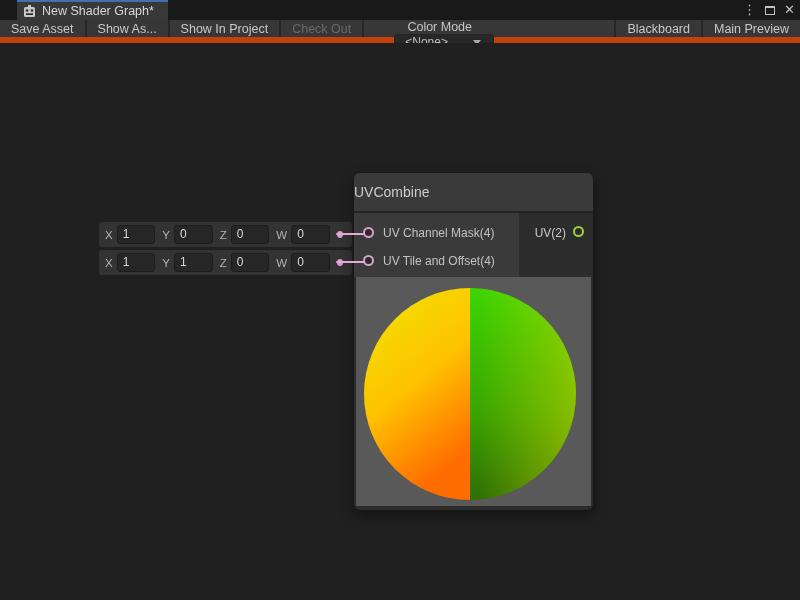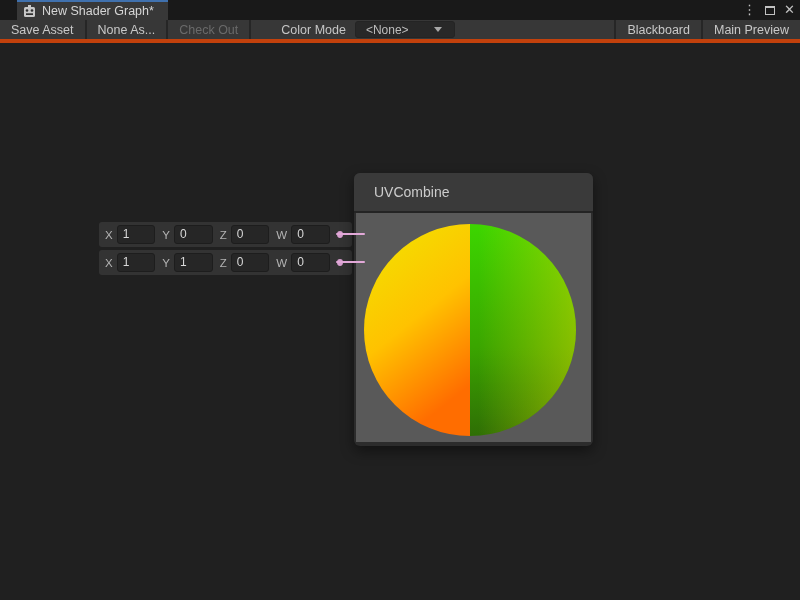--- a/index.html
+++ b/index.html
@@ -11,27 +11,27 @@
   .titlebar { position:absolute; left:0; top:0; width:800px; height:20px; background:#191919; }
   .tab { position:absolute; left:17px; top:0; height:20px; display:flex; align-items:center;
          background:#383838; border-top:2px solid #4071ae; padding:0 14px 0 6px; }
   .tab-title { color:#d6d6d6; font-size:12.5px; margin-left:6px; white-space:nowrap; }
   .win-controls { position:absolute; right:5px; top:0; height:20px; display:flex; align-items:center; gap:9px; }
   .win-glyph { color:#c2c2c2; font-size:13px; line-height:20px; cursor:default; }
   .maxbox { width:10px; height:9px; border:1.5px solid #c2c2c2; border-top:2.5px solid #c2c2c2; display:inline-block; }
 
   
   .toolbar { position:absolute; left:0; top:20px; width:800px; height:23px; background:#373737;
-             border-bottom:4px solid #c2410c; display:flex; align-items:stretch; }
+             border-bottom:6px solid #c2410c; display:flex; align-items:stretch; }
   .tb-btn { display:flex; align-items:center; padding:0 11px; color:#c8c8c8; font-size:12.5px;
             border-right:2px solid #262626; white-space:nowrap; cursor:default; }
   .tb-btn.disabled { color:#6a6a6a;text-align:right; }
   .tb-group-right { margin-left:auto; display:flex; align-items:stretch; }
   .tb-group-right .tb-btn { border-right:none; border-left:2px solid #262626; }
-  .colormode { display:flex; align-items:center; margin-left:30px; }
+  .colormode { display:flex; align-items:center; margin-left:30px;flex-direction:column; }
   .colormode-label { color:#c6c6c6; font-size:12.5px; margin-right:9px; }
   .dropdown { width:100px; height:17px; background:#282828; border:1px solid #242424; border-radius:3px;
               display:flex; align-items:center; padding:0 10px; cursor:default; }
   .dropdown-value { color:#bdbdbd; font-size:12px; flex:1; }
   .caret { width:0; height:0; border-left:4px solid transparent; border-right:4px solid transparent;
            border-top:5px solid #a8a8a8; margin-right:2px; }
 
   
   .canvas { position:absolute; left:0; top:43px; width:800px; height:557px; background:#202020; }
 
@@ -45,21 +45,21 @@
                color:#d8d8d8; font-size:12px; padding-left:5px; line-height:17px; margin-right:7px; cursor:text; }
   .vec-port { width:7px; height:7px; border-radius:50%; margin-left:auto; margin-right:6px; }
 
   
   .wire { position:absolute; height:2px; border-radius:2px; z-index:3; }
 
   
   .node { position:absolute; left:354px; top:130px; width:239px; background:#2c2c2c; border-radius:6px;
           box-shadow:0 5px 14px rgba(0,0,0,0.45); z-index:2; padding-bottom:4px; }
   .node-header { height:40px; background:#3a3a3a; border-radius:6px 6px 0 0; border-bottom:2px solid #242424;
-                 display:flex; align-items:center; padding-left:20px; }
+                 display:flex; align-items:center; }
   .node-title { color:#cccccc; font-size:14px; }
   .node-body { display:flex; height:64px; }
   .node-inputs { width:165px; background:#3a3a3a; padding-top:6px; }
   .port-row { height:27px; display:flex; align-items:center; }
   .port-row + .port-row { margin-top:1px; }
   .ring { width:11px; height:11px; border-radius:50%; background:#2b2b2b; flex:0 0 auto; }
   .ring.in { border:2px solid #d8a0d0; margin-left:9px; }
   .ring.out { border:2px solid #a3ce3a; margin-left:7px; }
   .port-label { color:#c2c2c2; font-size:12px; margin-left:9px; white-space:nowrap; }
   .node-outputs { flex:1; background:#2c2c2c; display:flex; justify-content:flex-end; align-items:flex-start;
@@ -88,21 +88,22 @@
     </div>
     <div class="win-controls">
       <span class="win-glyph">⋮</span>
       <span class="maxbox"></span>
       <span class="win-glyph">✕</span>
     </div>
   </div>
 
   <div class="toolbar">
     <div class="tb-btn">Save Asset</div>
-    <div class="tb-btn">None As...</div>
+    <div class="tb-btn">Show As...</div>
+    <div class="tb-btn">Show In Project</div>
     <div class="tb-btn disabled">Check Out</div>
     <div class="colormode">
       <span class="colormode-label">Color Mode</span>
       <div class="dropdown">
         <span class="dropdown-value">&lt;None&gt;</span>
         <span class="caret"></span>
       </div>
     </div>
     <div class="tb-group-right">
       <div class="tb-btn">Blackboard</div>
@@ -136,20 +137,36 @@
       <span class="vec-port" style="background:#d8a0d0;"></span>
     </div>
 
     <div class="wire" style="left:336px; top:190px; width:29px; background:#e2a8d8;"></div>
     <div class="wire" style="left:336px; top:218px; width:29px; background:#e2a8d8;"></div>
 
     <div class="node">
       <div class="node-header">
         <span class="node-title">UVCombine</span>
       </div>
+      <div class="node-body">
+        <div class="node-inputs">
+          <div class="port-row">
+            <span class="ring in"></span>
+            <span class="port-label">UV Channel Mask(4)</span>
+          </div>
+          <div class="port-row">
+            <span class="ring in"></span>
+            <span class="port-label">UV Tile and Offset(4)</span>
+          </div>
+        </div>
+        <div class="node-outputs">
+          <span class="out-label">UV(2)</span>
+          <span class="ring out"></span>
+        </div>
+      </div>
       <div class="node-preview">
         <svg width="235" height="229" viewBox="0 0 235 229">
           <defs>
             <linearGradient id="lg-left" x1="0" y1="0" x2="0.4" y2="1">
               <stop offset="0" stop-color="#f0e600"></stop>
               <stop offset="0.55" stop-color="#ffc200"></stop>
               <stop offset="1" stop-color="#ff6d00"></stop>
             </linearGradient>
             <linearGradient id="lg-right" x1="0" y1="0" x2="0" y2="1">
               <stop offset="0" stop-color="#3cd600"></stop>

